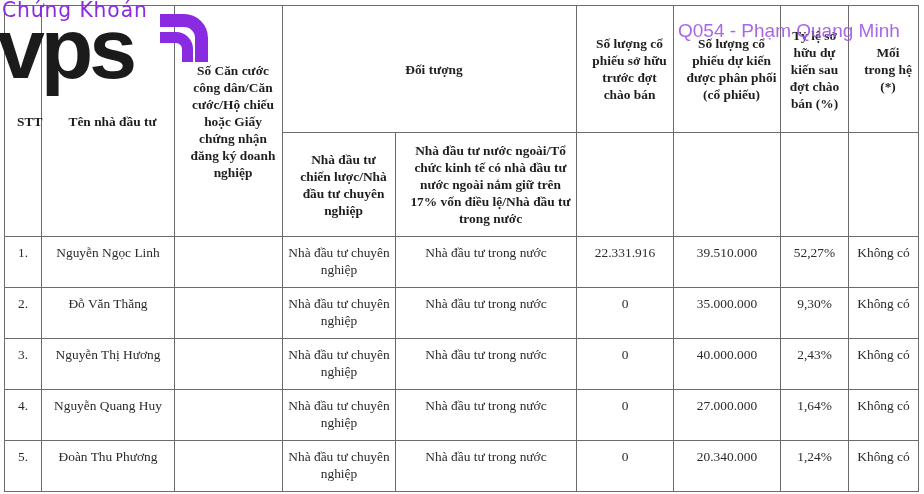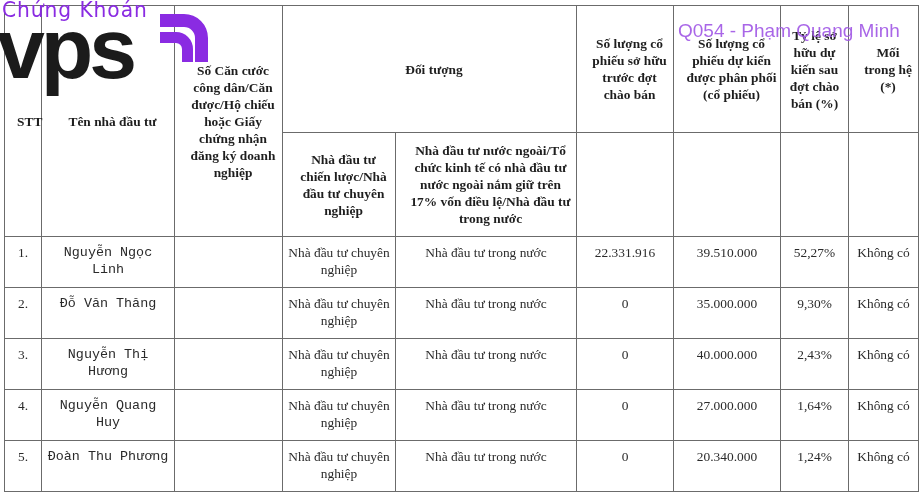--- a/index.html
+++ b/index.html
@@ -9,21 +9,21 @@
   table.grid { position: absolute; left: 4px; top: 5px; border-collapse: collapse;
                table-layout: fixed; width: 915px; }
   table.grid td, table.grid th { border: 1px solid #6b6b6b; padding: 0 3px; vertical-align: middle;
                font-size: 13.4px; line-height: 17px; text-align: center; }
   table.grid th { font-weight: bold; padding-left: 12px; }
   table.grid td { font-weight: normal; color: #2a2a2a; }
   tr.h1 { height: 127px; }
   tr.h2 { height: 104px; }
   tr.dr { height: 51px; }
   tr.dr td { vertical-align: top; padding-top: 7px; }
-  td.left { text-align: left; padding-left: 6px; font-family: Liberation Mono, monospace; }
+  td.left { text-align: left; padding-left: 6px; }
   td.right { text-align: right; padding-right: 7px; }
   th.stt { padding-top: 0; }
 
   
   .logo { position: absolute; left: 0; top: 0; pointer-events: none; }
   .logo .ck { position: absolute; left: 2px; top: -3px; font-family: "DejaVu Sans", sans-serif;
               font-size: 22px; color: #8a2be2; letter-spacing: 1px; white-space: nowrap;
               transform: scaleX(0.92); transform-origin: left top; }
   .logo .vps { position: absolute; left: -3px; top: 5px; font-family: "Liberation Sans", sans-serif;
                font-weight: bold; font-size: 86px; line-height: 86px; color: #1b1b1b;
@@ -45,21 +45,21 @@
       <col style="width:181px">
       <col style="width:97px">
     <col style="width:107px">
       <col style="width:68px">
       <col style="width:70px">
   </colgroup>
   <tbody>
       <tr class="h1">
     <th rowspan="2" class="stt">STT</th>
     <th rowspan="2">Tên nhà đầu tư</th>
-    <th rowspan="2" style="padding-top:0">Số Căn cước công dân/Căn được/Hộ chiếu hoặc Giấy chứng nhận đăng ký doanh nghiệp</th>
+    <th rowspan="2" style="padding-top:0">Số Căn cước công dân/Căn cước/Hộ chiếu hoặc Giấy chứng nhận đăng ký doanh nghiệp</th>
     <th colspan="2">Đối tượng</th>
     <th>Số lượng cổ phiếu sở hữu trước đợt chào bán</th>
     <th>Số lượng cổ phiếu dự kiến được phân phối (cổ phiếu)</th>
     <th style="padding:0 8px;">Tỷ lệ sở hữu dự kiến sau đợt chào bán (%)</th>
     <th>Mối trong hệ (*)</th>
   </tr>
   <tr class="h2">
     <th>Nhà đầu tư chiến lược/Nhà đầu tư chuyên nghiệp</th>
     <th>Nhà đầu tư nước ngoài/Tổ chức kinh tế có nhà đầu tư nước ngoài nắm giữ trên 17% vốn điều lệ/Nhà đầu tư trong nước</th>
     <th></th>

